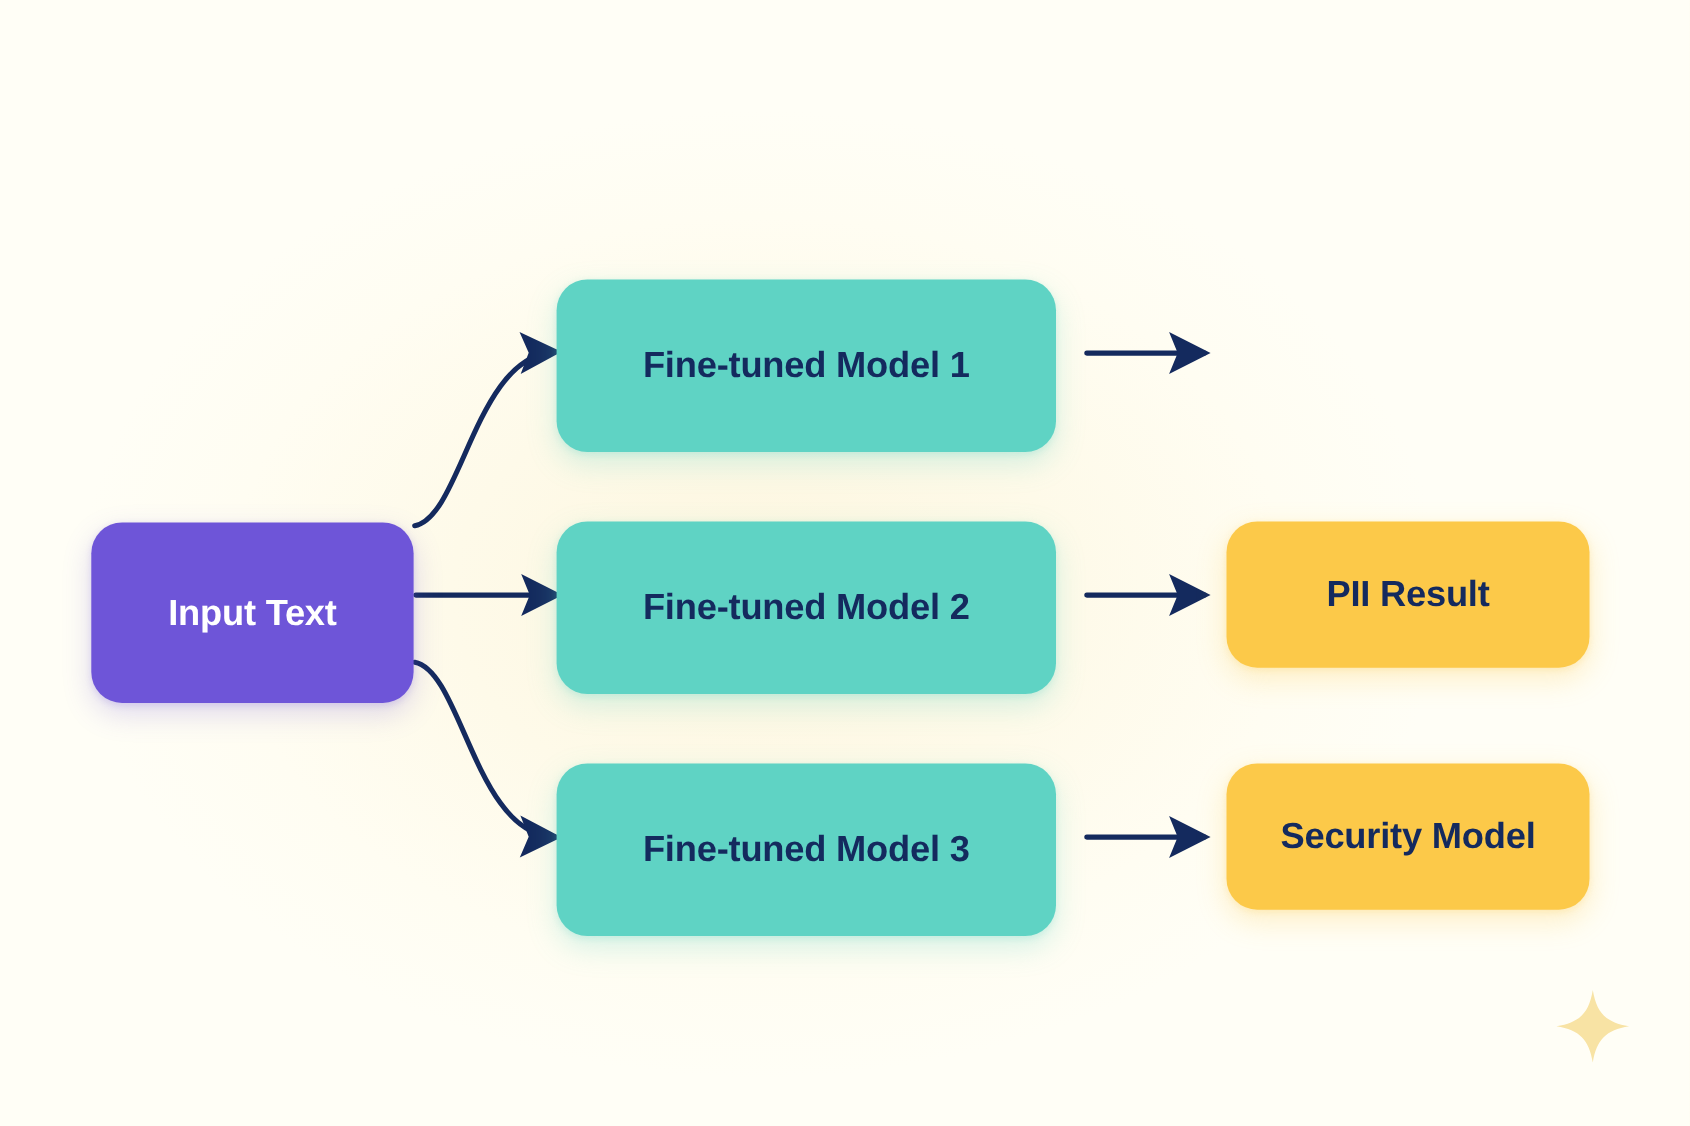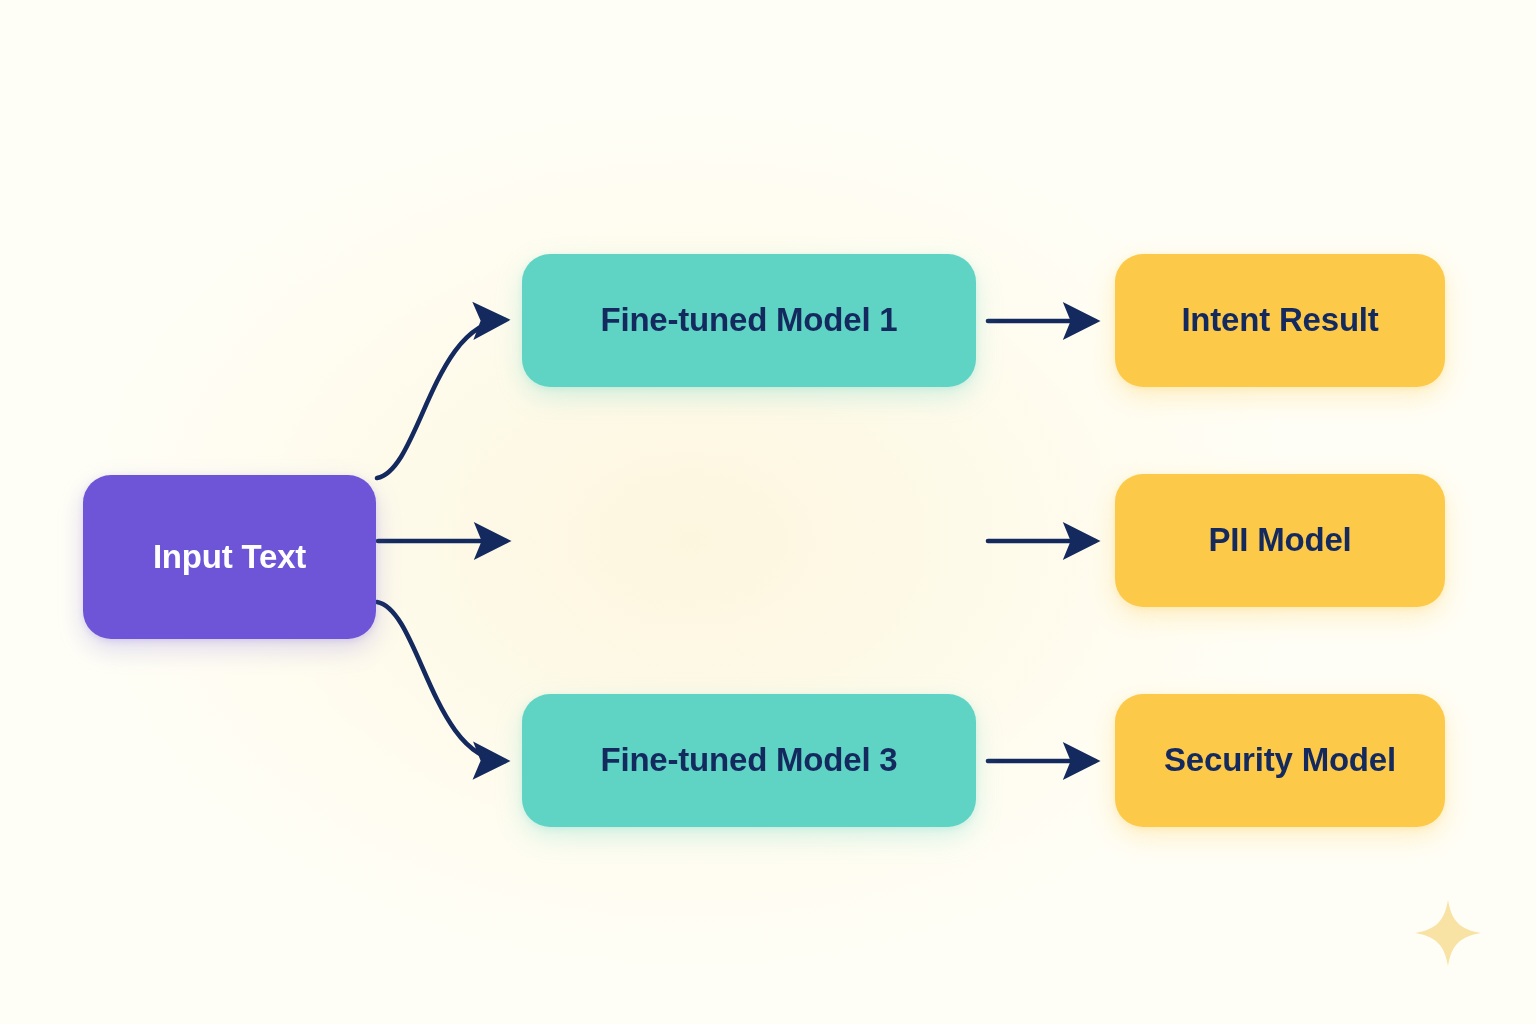--- a/index.html
+++ b/index.html
@@ -59,22 +59,22 @@
     box-shadow:0 10px 26px rgba(110,85,216,0.22),
                0 2px 6px rgba(110,85,216,0.16);
   }
   .node-input .node-label {
     color:#FFFFFF;
     font-size:33px;
   }
 
   
   .node-model {
-    left:522px;
-    width:454px; height:133px;
+    left:506px;
+    width:454px; height:157px;
     background:#5FD3C4;
     box-shadow:0 10px 26px rgba(95,211,196,0.26),
                0 2px 6px rgba(95,211,196,0.18);
   }
   .node-model .node-label {
     color:#142A5E;
     font-size:33px;
   }
   .row1 { top:254px; }
   .row2 { top:474px; }
@@ -126,31 +126,31 @@
   </svg>
 
   <div class="node node-input">
     <span class="node-label">Input Text</span>
   </div>
 
   <div class="node node-model row1">
     <span class="node-label">Fine-tuned Model 1</span>
   </div>
 
+  <div class="node node-model row2">
+    <span class="node-label">Fine-tuned Model 2</span>
+  </div>
 
   <div class="node node-model row3">
     <span class="node-label">Fine-tuned Model 3</span>
   </div>
 
-  <div class="node node-result row1">
-    <span class="node-label">Intent Result</span>
-  </div>
 
   <div class="node node-result row2">
-    <span class="node-label">PII Model</span>
+    <span class="node-label">PII Result</span>
   </div>
 
   <div class="node node-result row3">
     <span class="node-label">Security Model</span>
   </div>
 
   <svg id="sparkle" viewBox="0 0 72 72">
     <path d="M36 3 C39.5 24 48 32.5 69 36 C48 39.5 39.5 48 36 69
              C32.5 48 24 39.5 3 36 C24 32.5 32.5 24 36 3 Z" fill="#F8E3A4"></path>
   </svg>

